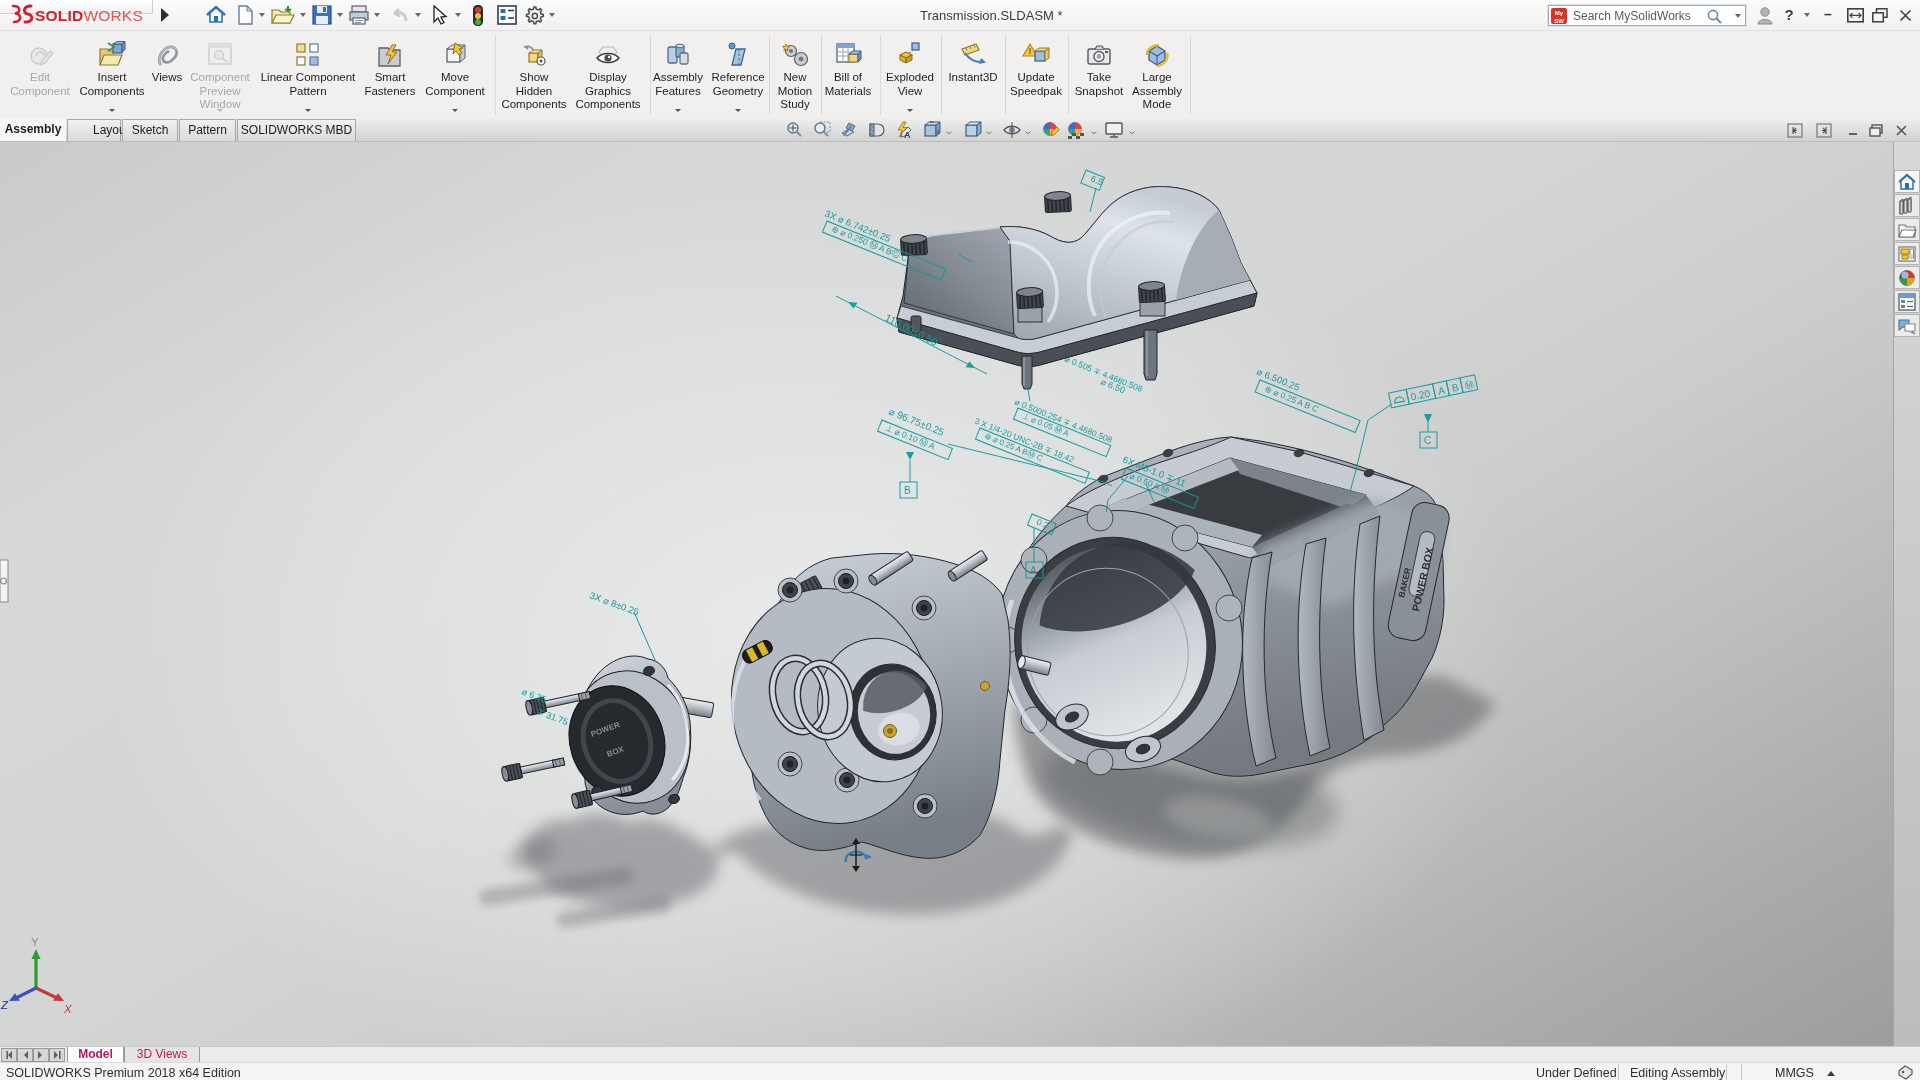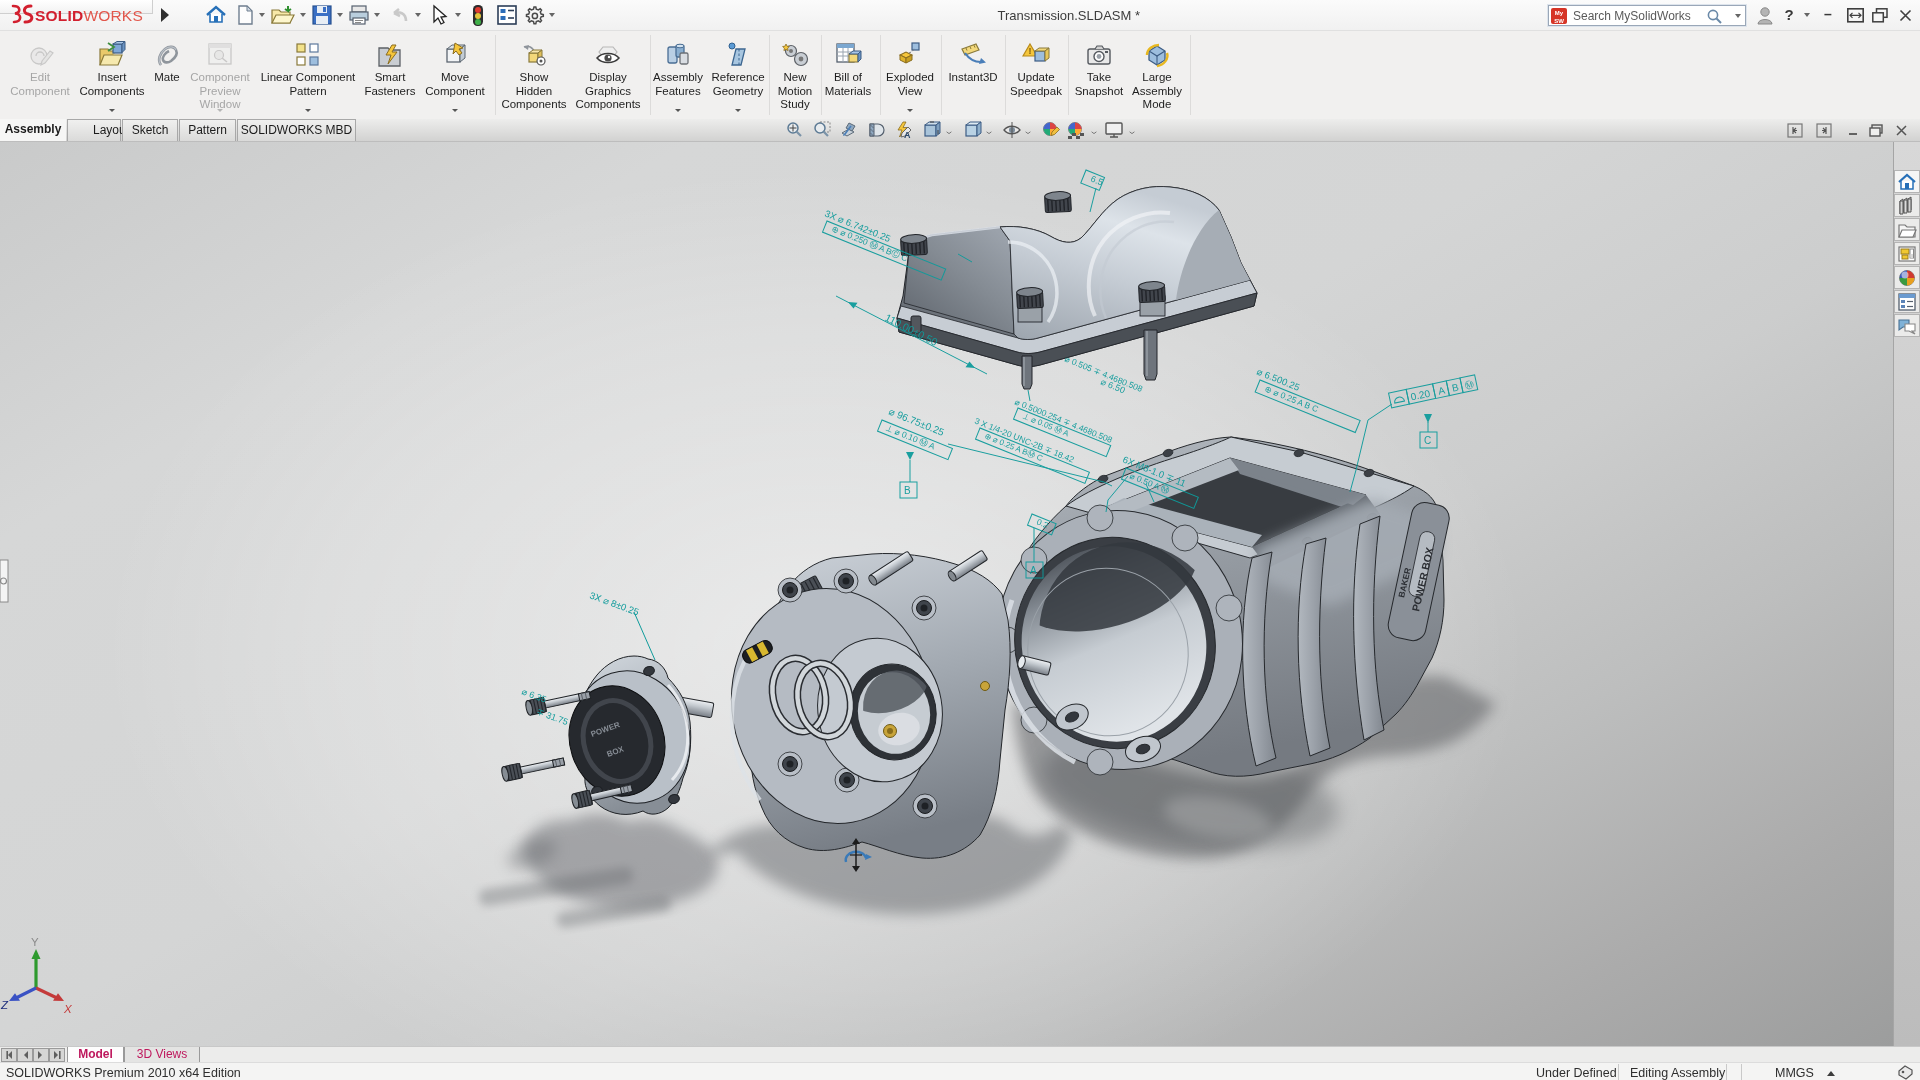--- a/index.html
+++ b/index.html
@@ -9,21 +9,21 @@
 
   
   #titlebar { position:absolute; left:0; top:0; width:1920px; height:31px;
     background:linear-gradient(#fbfbfb,#f1f1f1); border-bottom:1px solid #e0e0e0; }
   #swlogo { position:absolute; left:0; top:0; width:153px; height:14px;
     background:linear-gradient(#ffffff,#f2f2f2); border-right:1px solid #cfcfcf; border-bottom:1px solid #cfcfcf; }
   #swlogo svg { position:absolute; left:6px; top:3px; }
   .ticon { position:absolute; top:4px; }
   .caret { position:absolute; top:13px; width:0; height:0; border-left:3.5px solid transparent;
     border-right:3.5px solid transparent; border-top:4px solid #666; }
-  #doctitle { position:absolute; left:920px; top:8px; width:220px; text-align:right;
+  #doctitle { position:absolute; left:920px; top:8px; width:220px; text-align:left;
     font-size:13px; color:#3c3c3c; }
   #searchbox { position:absolute; left:1548px; top:5px; width:198px; height:21px;
     background:#fff; border:1px solid #9aa7b8; box-shadow:0 0 0 1px #dde4ec; }
   #searchbox .sw { position:absolute; left:2px; top:2px; width:16px; height:16px; background:#d63426; border-radius:2px;
     color:#fff; font-size:6px; font-weight:bold; text-align:center; line-height:8px; padding-top:1px;}
   #searchbox .stext { position:absolute; left:24px; top:3px; font-size:12px; color:#5a5a5a; }
 
   
   #ribbon { position:absolute; left:0; top:31px; width:1920px; height:88px; background:#f1f0ef; }
   .rsep { position:absolute; top:4px; height:80px; width:1px; background:#dcdbda; }
@@ -198,21 +198,21 @@
             <path d="M10,2 l6,4 -6,4" fill="none" stroke="#3f8f3f" stroke-width="1.8"></path>
           </svg></div>
         <div class="rtx">Insert<br>Components</div>
         <div class="rcaret"></div>
       </div>
 <div class="rbtn" style="left:109px">
         <div class="ric"><svg width="28" height="28" viewBox="0 0 28 28" style="">
             <path d="M8,24 C4,19 7,12 12,8 C16,5 21,5 23,9 C25,13 22,17 18,20 C15,22 11,22 10,19 C9,16 12,12 16,10" fill="none" stroke="#8f959c" stroke-width="2.6"></path>
             <path d="M8,24 C4,19 7,12 12,8 C16,5 21,5 23,9" fill="none" stroke="#b9bfc6" stroke-width="1.2"></path>
           </svg></div>
-        <div class="rtx">Mate</div>
+        <div class="rtx">Views</div>
       </div>
 <div class="rbtn gray" style="left:162px">
         <div class="ric"><svg width="28" height="28" viewBox="0 0 28 28" style="">
             <g opacity="0.45">
               <rect x="3" y="3" width="22" height="20" fill="#eee" stroke="#999" stroke-width="1.3"></rect>
               <rect x="3" y="3" width="22" height="4" fill="#ccc"></rect>
               <circle cx="13" cy="14" r="4.5" fill="#ddd" stroke="#999" stroke-width="1.2"></circle>
               <line x1="16" y1="17" x2="21" y2="21" stroke="#999" stroke-width="1.6"></line>
             </g>
           </svg></div>
@@ -949,21 +949,21 @@
           <path d="M11,3 v8 l-4,-4 z M7,3 v8 h-1.6 v-8 z"></path>
           <path d="M27,3 v8 l-4,-4 z"></path>
           <path d="M37,3 v8 l4,-4 z"></path>
           <path d="M53,3 v8 l4,-4 z M58,3 v8 h1.6 v-8 z"></path>
         </g>
     </svg>
     <div class="btab" style="left:67px;width:57px;background:#fdfdfd;border:1px solid #9a9a9a;border-top:none;font-weight:bold;">Model</div>
     <div class="btab" style="left:124px;width:76px;background:#e4e4e3;border:1px solid #9a9a9a;border-top:none;">3D Views</div>
   </div>
   <div id="statusbar">
-    <div style="position:absolute;left:6px;top:3px;">SOLIDWORKS Premium 2010 x64 Edition</div>
+    <div style="position:absolute;left:6px;top:3px;">SOLIDWORKS Premium 2018 x64 Edition</div>
     <div style="position:absolute;left:1536px;top:3px;">Under Defined</div>
     <div style="position:absolute;left:1618px;top:1px;height:16px;width:1px;background:#c9c9c9;"></div>
     <div style="position:absolute;left:1630px;top:3px;">Editing Assembly</div>
     <div style="position:absolute;left:1726px;top:1px;height:16px;width:1px;background:#c9c9c9;"></div>
     <div style="position:absolute;left:1741px;top:1px;height:16px;width:1px;background:#c9c9c9;"></div>
     <div style="position:absolute;left:1775px;top:3px;">MMGS</div>
     <div style="position:absolute;left:1827px;top:8px;width:0;height:0;border-left:4px solid transparent;border-right:4px solid transparent;border-bottom:5px solid #3c3c3c;"></div>
     <svg style="position:absolute;left:1898px;top:2px" width="15" height="15" viewBox="0 0 15 15">
         <path d="M1,6 L7,1 L14,5 L14,9 L8,14 L1,10 Z" fill="#e9e9e9" stroke="#555" stroke-width="1.2"></path>
         <circle cx="5" cy="7" r="1.3" fill="#555"></circle>

